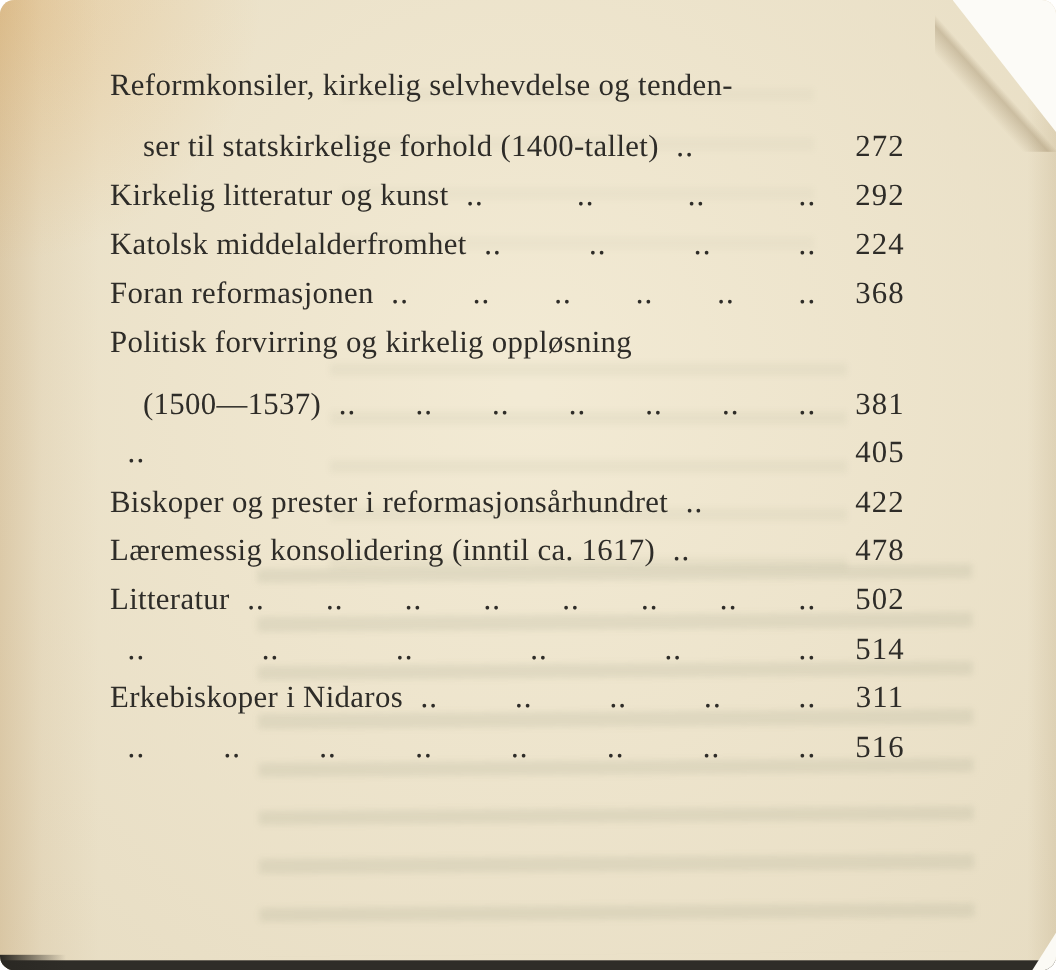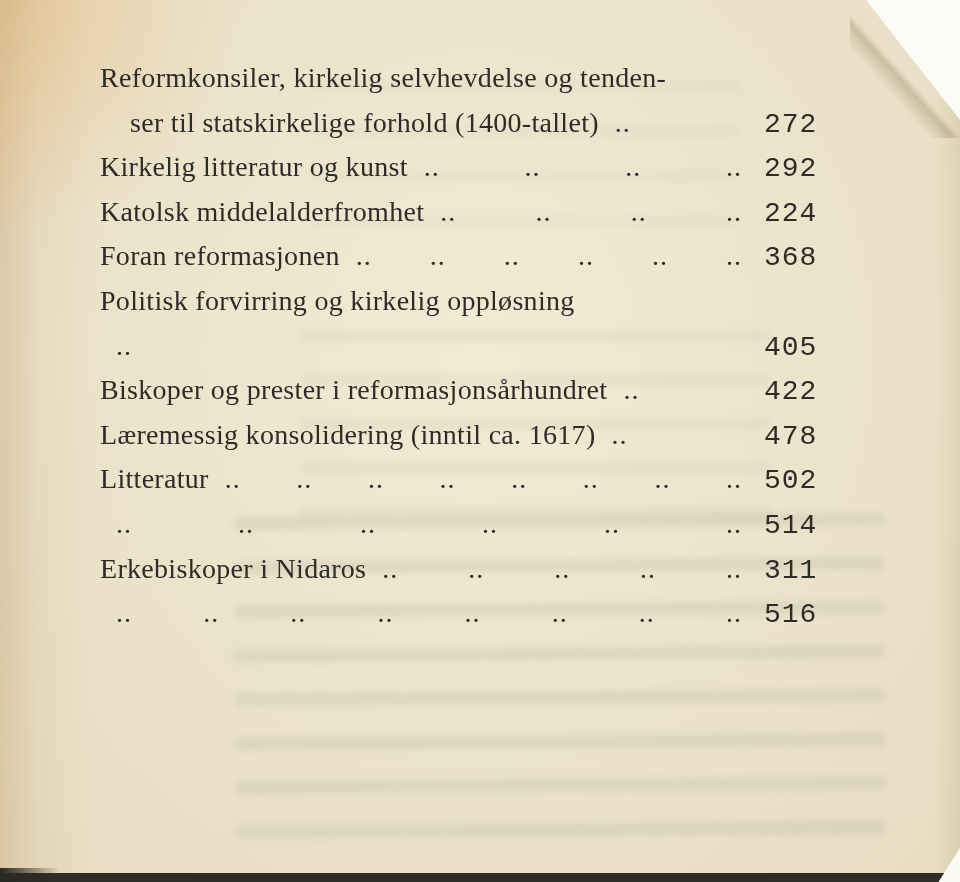--- a/index.html
+++ b/index.html
@@ -8,20 +8,21 @@
     --ink: #2e2c28;
   }
   .book-page {
     position: relative;
     width: 960px;
     height: 882px;
     background: var(--paper);
     overflow: hidden;
     font-family: "Liberation Serif", "DejaVu Serif", serif;
     color: var(--ink);
+    border-radius: 13px;
   }
 
   
   .shade-left {
     position: absolute; inset: 0;
     background: linear-gradient(90deg, rgba(190,150,95,0.30) 0px, rgba(190,150,95,0.10) 38px, rgba(190,150,95,0) 90px);
     pointer-events: none;
   }
   .shade-topleft {
     position: absolute; left: 0; top: 0; width: 240px; height: 240px;
@@ -101,36 +102,35 @@
     width: 736px;
     font-size: 28px;
     line-height: 44.6px;
   }
   .toc-line {
     display: flex;
     align-items: baseline;
     height: 44.6px;
     white-space: nowrap;
   }
-  .toc-line.indent { padding-left: 30px; }
+  .toc-line.indent { padding-left: 30px; margin-top: 11px; }
   .toc-text { flex: 0 0 auto; letter-spacing: 0.3px; }
   .toc-leader {
     flex: 1 1 auto;
     overflow: hidden;
     padding: 0 22px 0 16px;
     text-align: justify;
     text-align-last: justify;
     letter-spacing: 1px;
     min-width: 0;
   }
   .toc-page {
     flex: 0 0 72px;
-    text-align: left;
+    text-align: center;
     letter-spacing: 1px;
-    font-family: Liberation Mono, monospace;
   }
 </style>
 </head>
 <body>
 
 <div class="book-page">
 
   <div class="shade-left"></div>
   <div class="shade-topleft"></div>
   <div class="shade-right"></div>
@@ -171,20 +171,25 @@
       <span class="toc-leader">.. .. .. .. .. ..</span>
       <span class="toc-page">368</span>
     </div>
 
     <div class="toc-line">
       <span class="toc-text">Politisk forvirring og kirkelig oppløsning</span>
       <span class="toc-leader"></span>
       <span class="toc-page"></span>
     </div>
 
+    <div class="toc-line indent">
+      <span class="toc-text">(1500—1537)</span>
+      <span class="toc-leader">.. .. .. .. .. .. ..</span>
+      <span class="toc-page">381</span>
+    </div>
 
     <div class="toc-line">
       <span class="toc-leader">..</span>
       <span class="toc-page">405</span>
     </div>
 
     <div class="toc-line">
       <span class="toc-text">Biskoper og prester i reformasjonsårhundret</span>
       <span class="toc-leader">..</span>
       <span class="toc-page">422</span>

